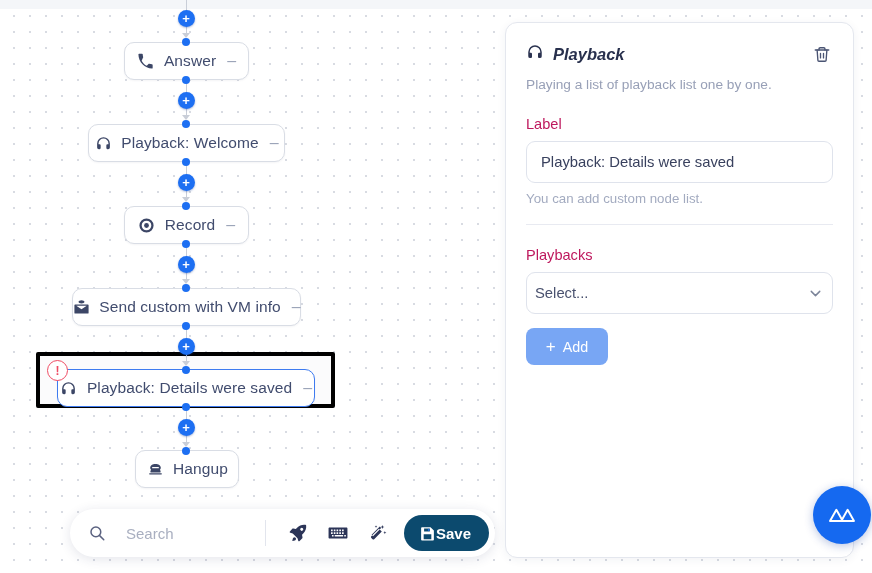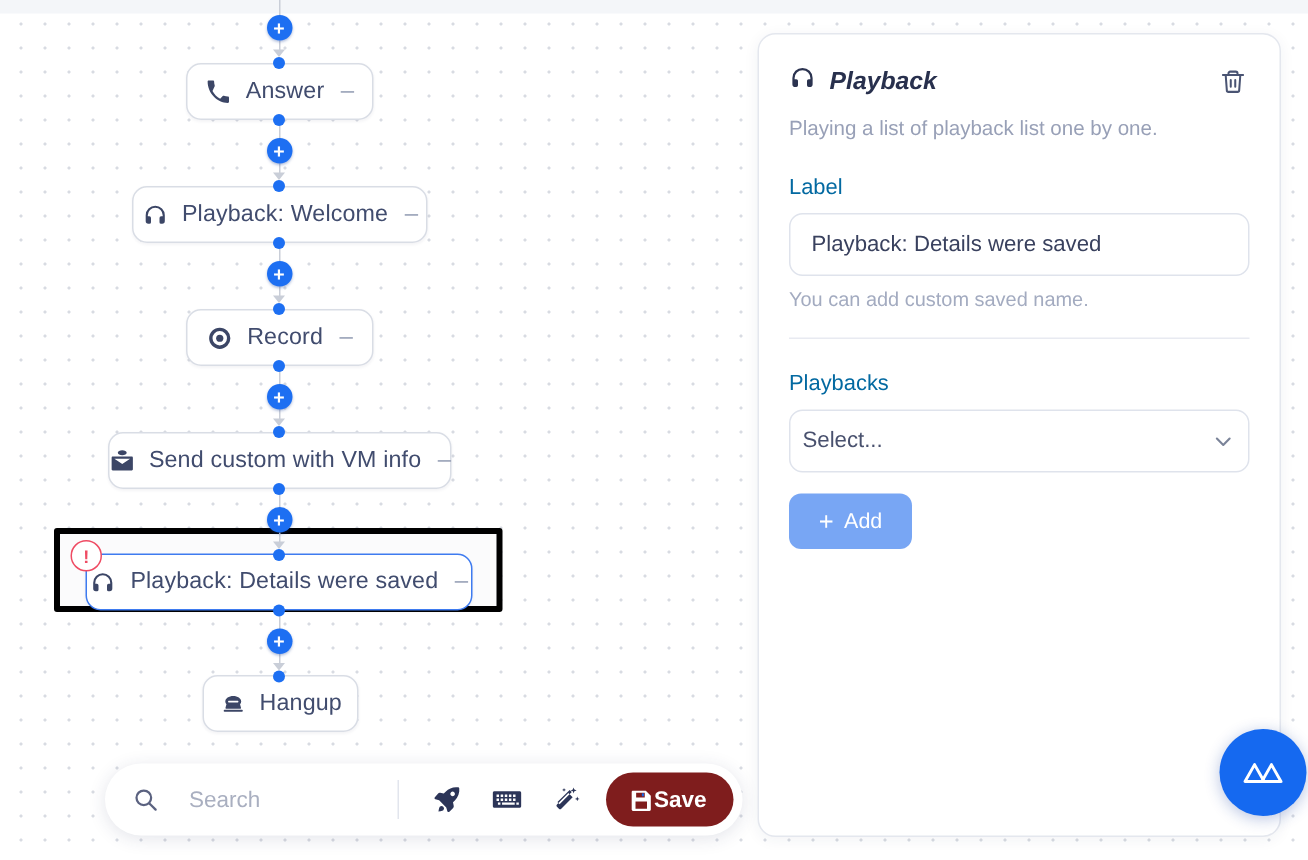--- a/index.html
+++ b/index.html
@@ -187,21 +187,21 @@
   }
   .panel-desc {
     margin-top: 11px;
     font-size: 13.7px;
     color: #98a0b7;
     line-height: 1.35;
   }
   .field-label {
     margin-top: 22px;
     font-size: 14.6px;
-    color: #0369a1;
+    color: #be185d;
   }
   .text-input {
     margin-top: 9px;
     height: 42px;
     box-sizing: border-box;
     border: 1px solid #dfe3ec;
     border-radius: 9px;
     display: flex;
     align-items: center;
     padding: 0 14px;
@@ -285,21 +285,21 @@
     width: 40px; height: 40px;
     display: flex;
     align-items: center;
     justify-content: center;
     color: #2c3558;
   }
   .save-btn {
     margin-left: 6px;
     height: 36px;
     border-radius: 18px;
-    background: #7f1d1d;
+    background: #0c4a6e;
     color: #fff;
     display: flex;
     align-items: center;
     padding: 0 18px 0 15px;
     font-size: 15px;
     font-weight: 700;
     border: none;
   }
 
   
@@ -450,21 +450,21 @@
           <path d="M5.5 6l1 13.5A1.5 1.5 0 0 0 8 21h8a1.5 1.5 0 0 0 1.5-1.5L18.5 6"></path>
           <path d="M10 10.5v6M14 10.5v6"></path>
         </svg>
     </span>
   </div>
 
   <div class="panel-desc">Playing a list of playback list one by one.</div>
 
   <div class="field-label">Label</div>
   <div class="text-input" placeholder="Label">Playback: Details were saved</div>
-  <div class="hint">You can add custom saved name.</div>
+  <div class="hint">You can add custom node list.</div>
 
   <div class="divider"></div>
 
   <div class="field-label">Playbacks</div>
   <div class="select-box">
     <span>Select...</span>
     <span class="chev">
       <svg width="17" height="17" viewBox="0 0 24 24" fill="none" stroke="currentColor" stroke-width="2" stroke-linecap="round" stroke-linejoin="round">
           <path d="M6 9l6 6 6-6"></path>
         </svg>

